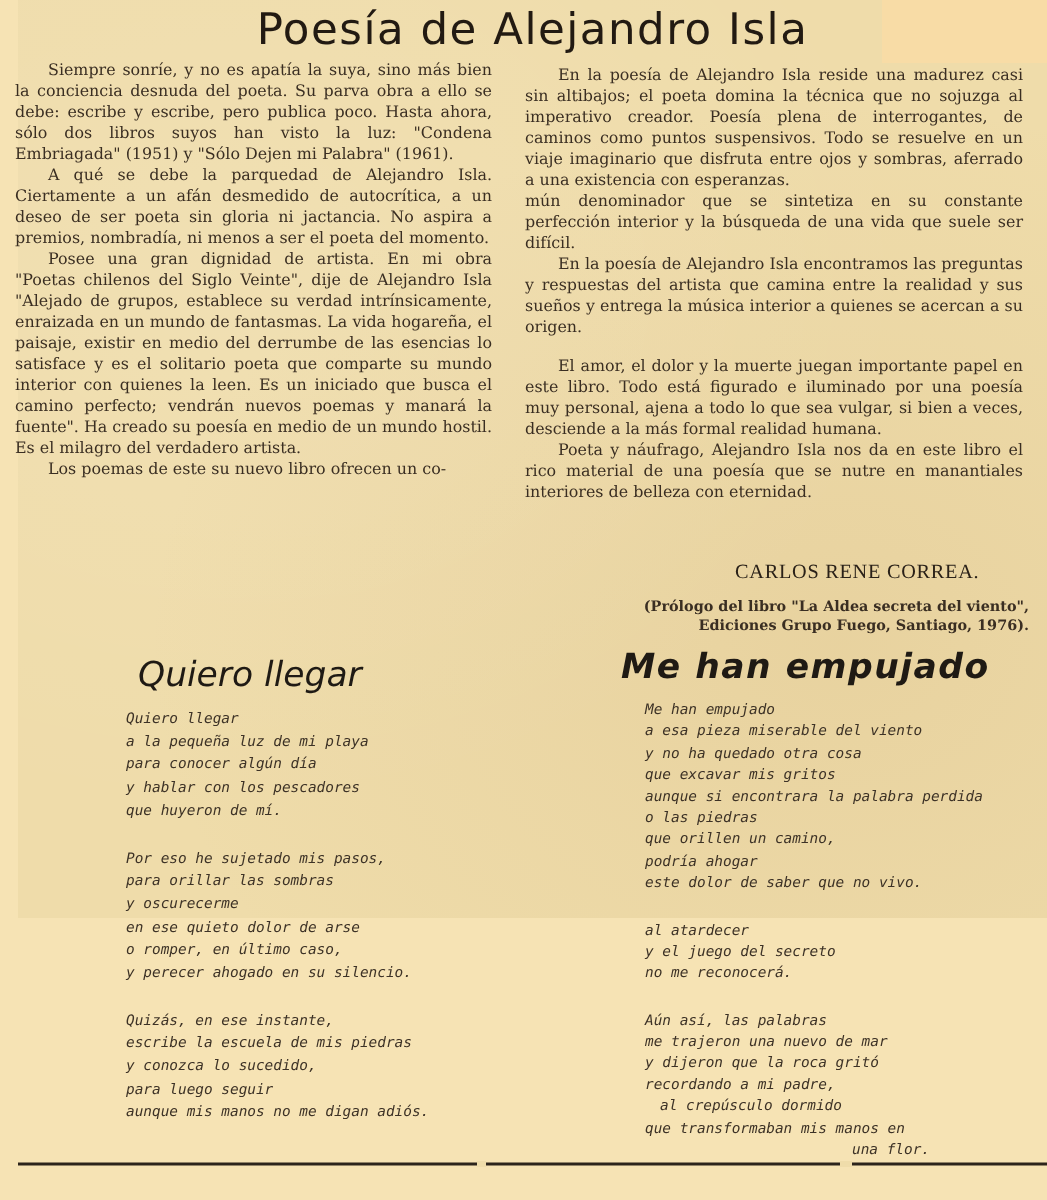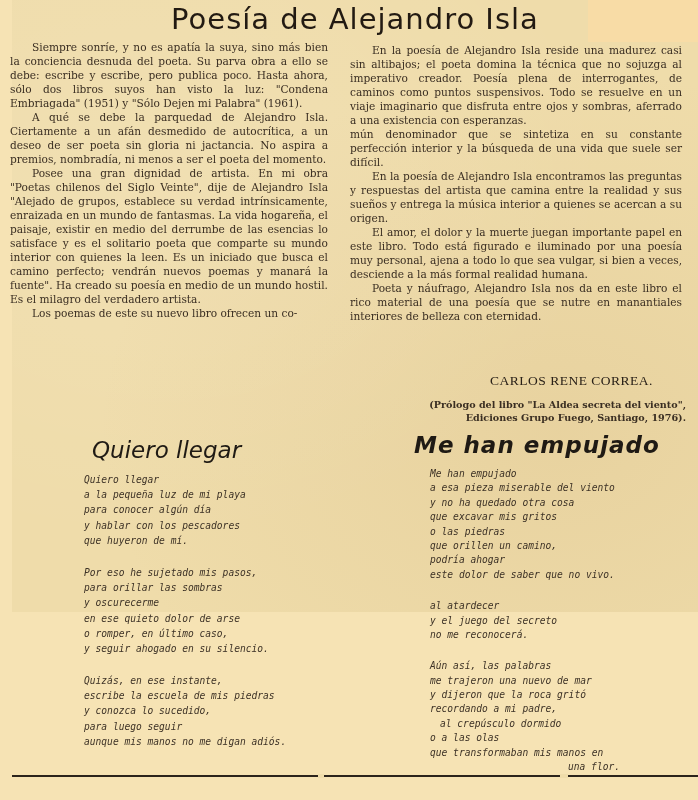--- a/index.html
+++ b/index.html
@@ -25,21 +25,21 @@
     font-family: "DejaVu Sans", sans-serif; font-size: 29px; letter-spacing: 1px;
     color: #221a12; margin: 0; font-weight: normal;
   }
   .col {
     position: absolute; font-family: "DejaVu Serif", serif; font-size: 10.6px;
     line-height: 14px; text-align: justify; color: #3a2e22;
   }
   .col p { margin: 0; text-indent: 22px; }
   .col-left { left: 10px; top: 40px; width: 318px; }
   .col-right { left: 350px; top: 43px; width: 332px; }
-  .col-right p.gap { }
+  .col-right p.gap { margin-top: 12px; }
   .signature {
     position: absolute; left: 490px; top: 373px;
     font-family: Liberation Serif, serif; font-size: 13.5px; letter-spacing: 0.5px; color: #2a2118;
   }
   .citation {
     position: absolute; left: 418px; top: 398px; width: 268px; text-align: right;
     font-family: "DejaVu Serif", serif; font-weight: bold; font-size: 9.6px; line-height: 13px; color: #3a2e22;
   }
   .poem-title {
     position: absolute; font-family: "DejaVu Sans", sans-serif; font-style: italic;
@@ -96,49 +96,49 @@
   <span class="line">a la pequeña luz de mi playa</span>
   <span class="line">para conocer algún día</span>
   <span class="line">y hablar con los pescadores</span>
   <span class="line">que huyeron de mí.</span>
   <span class="stanza-gap"></span>
   <span class="line">Por eso he sujetado mis pasos,</span>
   <span class="line">para orillar las sombras</span>
   <span class="line">y oscurecerme</span>
   <span class="line">en ese quieto dolor de arse</span>
   <span class="line">o romper, en último caso,</span>
-  <span class="line">y seguir ahogado en su silencio.</span>
+  <span class="line">y perecer ahogado en su silencio.</span>
   <span class="stanza-gap"></span>
   <span class="line">Quizás, en ese instante,</span>
   <span class="line">escribe la escuela de mis piedras</span>
   <span class="line">y conozca lo sucedido,</span>
   <span class="line">para luego seguir</span>
   <span class="line">aunque mis manos no me digan adiós.</span>
 </div>
 
 <h2 class="poem-title pt-right">Me han empujado</h2>
 <div class="poem poem-right">
   <span class="line">Me han empujado</span>
   <span class="line">a esa pieza miserable del viento</span>
   <span class="line">y no ha quedado otra cosa</span>
   <span class="line">que excavar mis gritos</span>
+  <span class="line">aunque si encontrara la palabra perdida</span>
   <span class="line">o las piedras</span>
   <span class="line">que orillen un camino,</span>
   <span class="line">podría ahogar</span>
   <span class="line">este dolor de saber que no vivo.</span>
   <span class="stanza-gap"></span>
   <span class="line">al atardecer</span>
   <span class="line">y el juego del secreto</span>
   <span class="line">no me reconocerá.</span>
   <span class="stanza-gap"></span>
   <span class="line">Aún así, las palabras</span>
   <span class="line">me trajeron una nuevo de mar</span>
   <span class="line">y dijeron que la roca gritó</span>
   <span class="line">recordando a mi padre,</span>
   <span class="line indent">al crepúsculo dormido</span>
-  <span class="line">o a las olas</span>
   <span class="line">que transformaban mis manos en</span>
   <span class="line last">una flor.</span>
 </div>
 
 <div class="rule"></div>
 <div class="rule-gap1"></div>
 <div class="rule-gap2"></div>
 
 </body></html>

